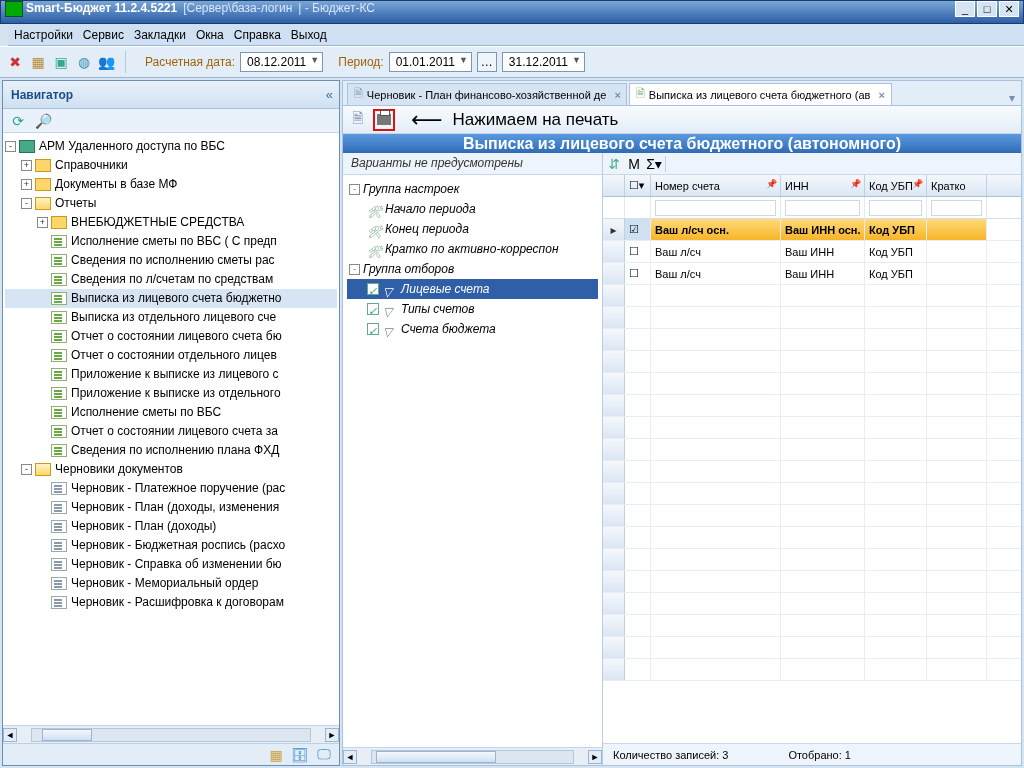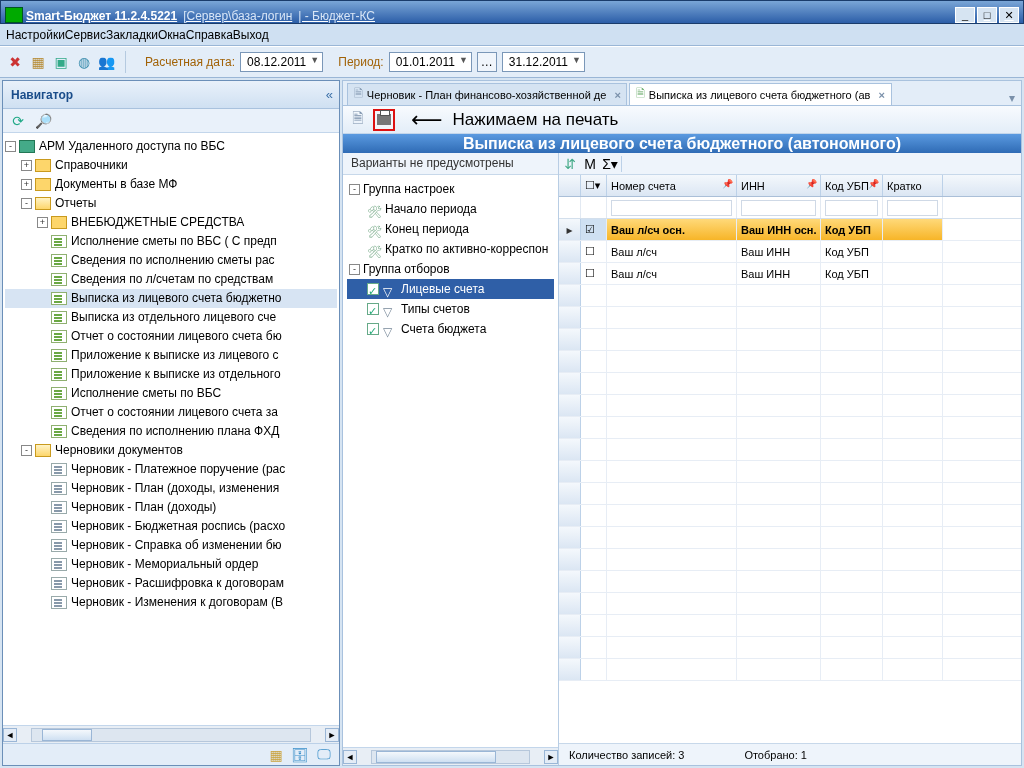--- a/index.html
+++ b/index.html
@@ -1,23 +1,23 @@
 <!DOCTYPE html>
 <html><head>
 <meta charset="utf-8">
 <style>
   * { box-sizing: border-box; }
   body { margin:0; font-family: Tahoma, Arial, sans-serif; font-size:12px; color:#000; background:#d6e4f2; width:1024px; height:768px; position:relative; overflow:hidden; }
-  .titlebar { height:24px; background:linear-gradient(#7aa6d7,#2c5ea8); color:#fff; display:flex; align-items:flex-end; padding:0 4px; border:1px solid #1a3c6b;text-decoration:underline;}
+  .titlebar { height:24px; background:linear-gradient(#7aa6d7,#2c5ea8); color:#fff; display:flex; align-items:flex-start; padding:0 4px; border:1px solid #1a3c6b;}
   .titlebar .logo { width:18px; height:16px; background:#0a0; border:1px solid #052; margin-right:3px; display:inline-block;}
   .titlebar .t1 { font-weight:bold; }
   .titlebar .t2 { color:#d8e6f7; margin-left:6px;}
   .win-btns { margin-left:auto; display:flex; gap:2px;}
   .win-btn { width:20px; height:16px; border:1px solid #fff; background:#d6e4f2; color:#000; font-size:11px; text-align:center; line-height:14px; cursor:default;}
-  .menubar { height:22px; background:#cfe0f2; display:flex; align-items:center; padding:8px 6px; border-bottom:1px solid #9ab6d6; }
+  .menubar { height:22px; background:#cfe0f2; display:flex; align-items:center; padding:8px 6px; border-bottom:1px solid #9ab6d6; gap:10px;margin-left:8px;}
   .menubar span { cursor:default; }
   .toolbar1 { height:32px; background:#e3edf8; border-top:1px solid #fff; border-bottom:1px solid #9ab6d6; display:flex; align-items:center; padding:0 6px; gap:5px;}
   .tb-ico { width:18px; height:18px; display:inline-flex; align-items:center; justify-content:center; font-size:14px; cursor:pointer;}
   .date-label { margin-left:10px; color:#a16207;}
   .date-box { border:1px solid #7a97b8; background:#fff; padding:2px 16px 2px 6px; position:relative; min-width:78px;}
   .date-box .dd { position:absolute; right:3px; top:2px; color:#555; font-size:9px;}
   .ellipsis-btn { width:20px; height:20px; border:1px solid #7a97b8; background:#f0f5fb; text-align:center; line-height:18px; cursor:pointer;}
   .workspace { position:absolute; top:78px; left:0; right:0; bottom:0; display:flex; }
   
   .navigator { width:338px; border:1px solid #6b8fb8; background:#fff; display:flex; flex-direction:column; margin:2px; }
@@ -55,21 +55,21 @@
   .right-body { flex:1; background:#fff; border:1px solid #a9c2de; border-top:none; display:flex; flex-direction:column; position:relative;}
   .right-toolbar { height:28px; background:linear-gradient(#f8fbfe,#e3edf8); border-bottom:1px solid #c3d6eb; display:flex; align-items:center; padding:0 6px; gap:6px; position:relative;}
   .print-btn { width:22px; height:22px; border:2px solid #d11; background:#f2f6fb; display:flex; align-items:center; justify-content:center;}
   .printer-ico { width:14px; height:11px; background:#777; position:relative;}
   .printer-ico::before { content:""; position:absolute; top:-4px; left:3px; width:8px; height:4px; background:#fff; border:1px solid #555;}
   .arrow-annot { display:flex; align-items:center; margin-left:10px; font-size:17px; color:#000;}
   .arrow-annot .arrow { font-size:22px; margin-right:10px;}
   .bluebanner { height:19px; background:linear-gradient(#5a9ae0,#2f6bb5); color:#fff; font-size:16px; font-weight:bold; display:flex; align-items:center; justify-content:center;}
   .content-split { flex:1; display:flex; overflow:hidden;}
   
-  .settings-panel { width:216px; border-right:1px solid #b8cde4; display:flex; flex-direction:column;}
+  .settings-panel { width:260px; border-right:1px solid #b8cde4; display:flex; flex-direction:column;font-style:italic;}
   .settings-head { height:22px; background:#eef4fb; border-bottom:1px solid #c7d8ea; padding:3px 8px; color:#333;}
   .settings-tree { flex:1; padding:4px; line-height:20px; overflow:hidden;}
   .srow { display:flex; align-items:center; white-space:nowrap;}
   .srow .exp { }
   .sico { width:14px; height:14px; margin-right:4px; display:inline-block; }
   .srow.sel { background:#2f5fa7; color:#fff; }
   .chk { width:12px; height:12px; border:1px solid #6a8; margin-right:4px; background:#fff; position:relative;}
   .chk.checked::after { content:"✓"; position:absolute; top:-3px; left:0; font-size:11px; color:#2a7;}
   .settings-hscroll { height:18px; background:#e8eef5; border-top:1px solid #c3d6eb; display:flex; align-items:center;}
   
@@ -192,20 +192,25 @@
           <span>Выписка из отдельного лицевого сче</span>
         </div>
         <div class="tree-row t-ind2">
           <span class="exp none"></span>
           <span class="ico doc"></span>
           <span>Отчет о состоянии лицевого счета бю</span>
         </div>
         <div class="tree-row t-ind2">
           <span class="exp none"></span>
           <span class="ico doc"></span>
+          <span>Отчет о состоянии отдельного лицев</span>
+        </div>
+        <div class="tree-row t-ind2">
+          <span class="exp none"></span>
+          <span class="ico doc"></span>
           <span>Приложение к выписке из лицевого с</span>
         </div>
         <div class="tree-row t-ind2">
           <span class="exp none"></span>
           <span class="ico doc"></span>
           <span>Приложение к выписке из отдельного</span>
         </div>
         <div class="tree-row t-ind2">
           <span class="exp none"></span>
           <span class="ico doc"></span>
@@ -253,25 +258,20 @@
         </div>
         <div class="tree-row t-ind2">
           <span class="exp none"></span>
           <span class="ico doc grey"></span>
           <span>Черновик - Мемориальный ордер</span>
         </div>
         <div class="tree-row t-ind2">
           <span class="exp none"></span>
           <span class="ico doc grey"></span>
           <span>Черновик - Расшифровка к договорам</span>
-        </div>
-        <div class="tree-row t-ind2">
-          <span class="exp none"></span>
-          <span class="ico doc grey"></span>
-          <span>Черновик - Изменения к договорам (В</span>
         </div>
       </div>
     <div class="nav-hscroll">
       <div class="scroll-btn">◄</div>
       <div class="scroll-track">
           <div class="scroll-thumb"></div>
         </div>
       <div class="scroll-btn">►</div>
     </div>
     <div class="nav-status">

